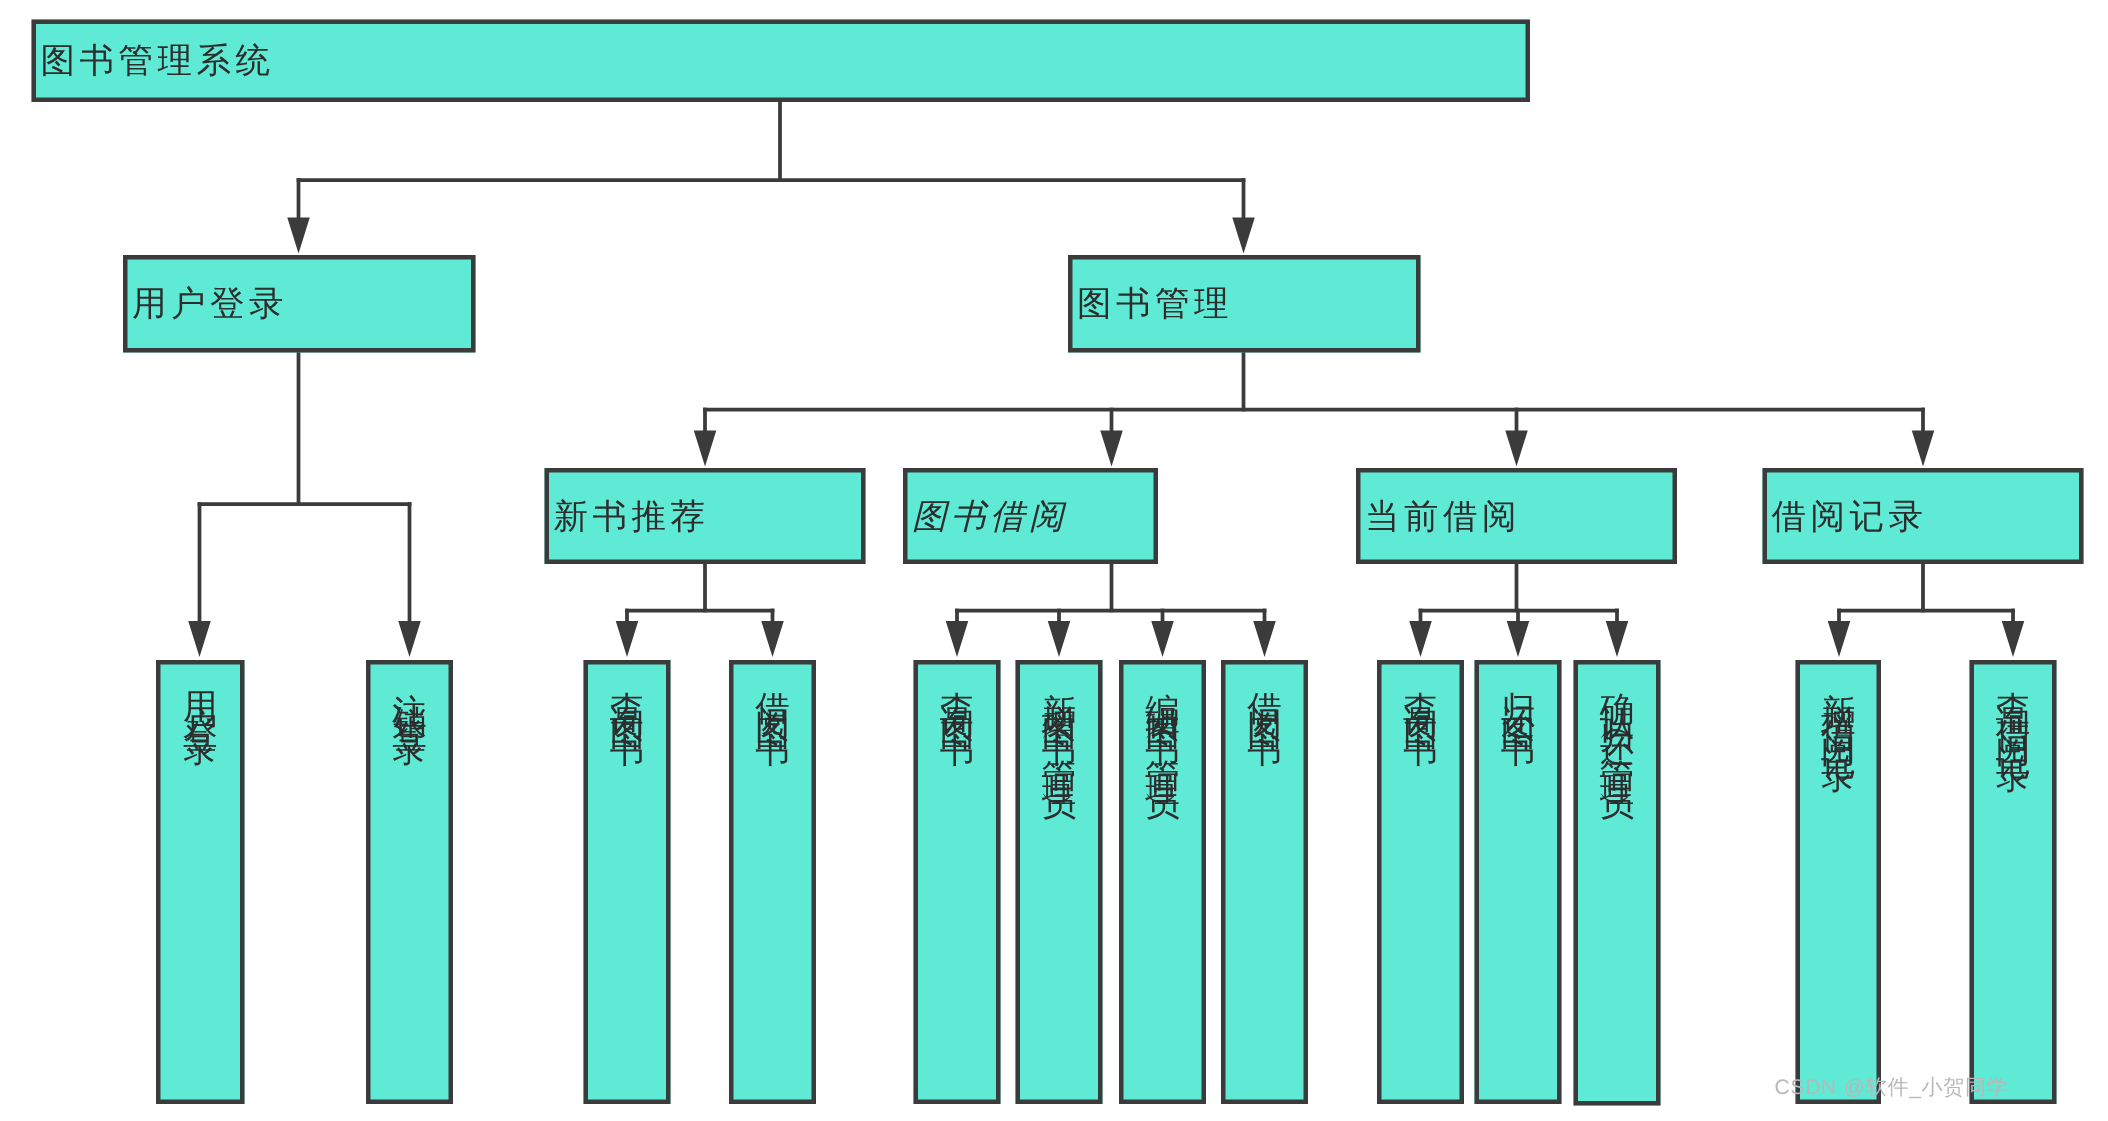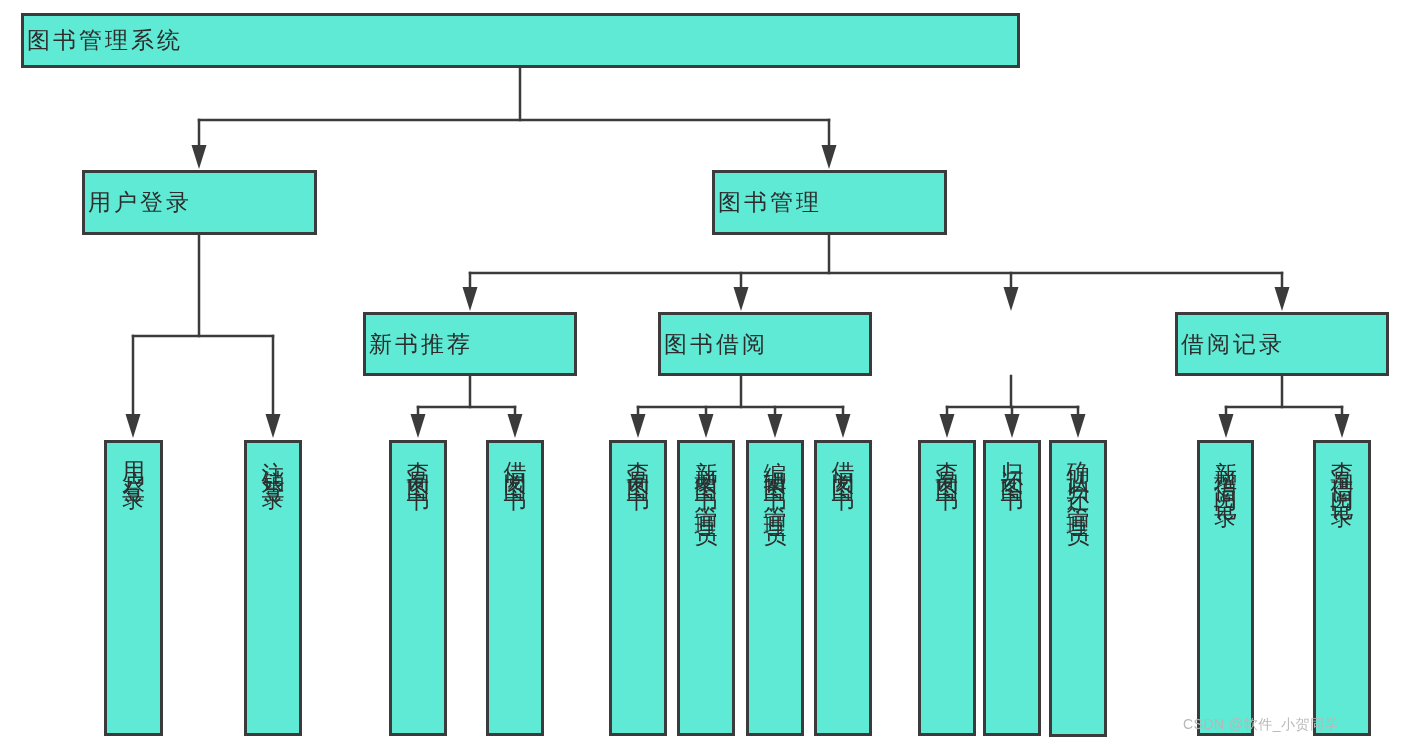--- a/index.html
+++ b/index.html
@@ -131,22 +131,25 @@
   <div class="box" style="left:82px; top:170px; width:235px; height:65px;">
     <span class="h-label">用户登录</span>
   </div>
   <div class="box" style="left:712px; top:170px; width:235px; height:65px;">
     <span class="h-label">图书管理</span>
   </div>
 
   <div class="box" style="left:363px; top:312px; width:214px; height:64px;">
     <span class="h-label">新书推荐</span>
   </div>
-  <div class="box" style="left:658px; top:312px; width:214px; height:64px;">
+  <div class="box" style="left:602px; top:312px; width:170px; height:64px;font-style:italic;">
     <span class="h-label">图书借阅</span>
+  </div>
+  <div class="box" style="left:904px; top:312px; width:214px; height:64px;">
+    <span class="h-label">当前借阅</span>
   </div>
   <div class="box" style="left:1175px; top:312px; width:214px; height:64px;">
     <span class="h-label">借阅记录</span>
   </div>
 
   <div class="box leaf" style="left:104px; top:440px; width:59px; height:296px;">用户登录</div>
   <div class="box leaf" style="left:244px; top:440px; width:58px; height:296px;">注销登录</div>
 
   <div class="box leaf" style="left:389px; top:440px; width:58px; height:296px;">查询图书</div>
   <div class="box leaf" style="left:486px; top:440px; width:58px; height:296px;">借阅图书</div>

